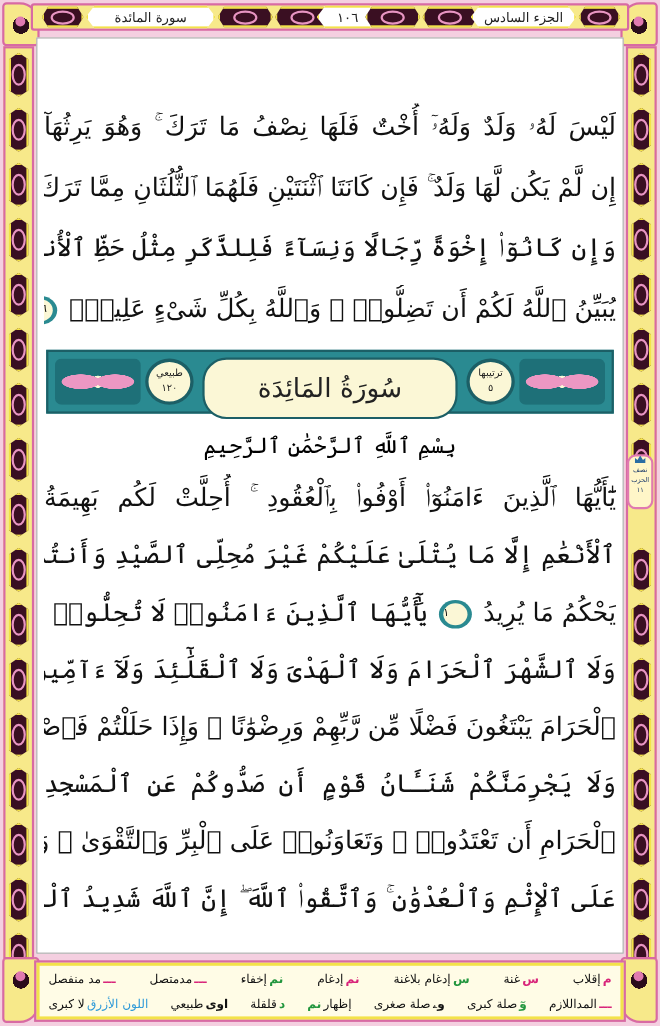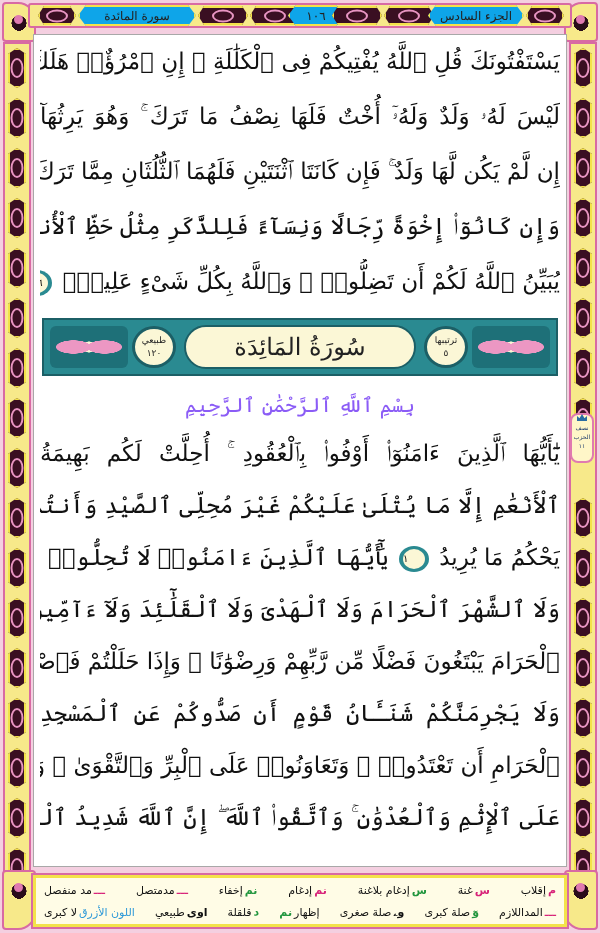--- a/index.html
+++ b/index.html
@@ -19,21 +19,21 @@
   .tb-cell {
     position:absolute; top:1px; height:19px;
     background:#3a0f22; border:2px solid #f3e24a; box-sizing:border-box;
     clip-path: polygon(6px 0, calc(100% - 6px) 0, 100% 50%, calc(100% - 6px) 100%, 6px 100%, 0 50%);
   }
   .tb-cell::after {
     content:""; position:absolute; left:50%; top:50%; width:18px; height:9px;
     transform:translate(-50%,-50%); border:2px solid #e895c2; border-radius:50%;
   }
   .tb-label {
-    position:absolute; top:0px; height:21px; background:#0ea5e9;
+    position:absolute; top:0px; height:21px; background:#ffffff;
     border:2px solid #f3e24a; box-sizing:border-box;
     clip-path: polygon(8px 0, calc(100% - 8px) 0, 100% 50%, calc(100% - 8px) 100%, 8px 100%, 0 50%);
     font-family:"DejaVu Serif", serif; font-size:12px; color:#222;
     display:flex; align-items:center; justify-content:center; direction:rtl;
   }
 
   
   .corner {
     position:absolute; width:34px; height:40px; background:#f7e98a;
     border:2px solid #d86aa3; box-sizing:border-box;
@@ -121,31 +121,31 @@
   .sh-ornament.r { right:6px; }
   .sh-medal {
     position:absolute; top:6px; width:44px; height:42px; border-radius:50%;
     background:#fbf7d6; border:3px solid #1c5f66; box-sizing:border-box;
     font-family:"DejaVu Serif", serif; font-size:9px; color:#222;
     text-align:center; direction:rtl; line-height:13px; padding-top:5px;
   }
   .sh-medal.l { left:88px; }
   .sh-medal.r { right:88px; }
   .sh-title {
-    position:absolute; left:140px; right:140px; top:5px; height:44px;
+    position:absolute; left:140px; right:140px; top:5px; height:56px;
     background:#fbf7d6; border:2px solid #1c5f66; box-sizing:border-box;
     border-radius:22px;
     font-family:"DejaVu Serif", serif; font-size:24px; color:#222;
     display:flex; align-items:center; justify-content:center; direction:rtl;
   }
 
   .basmala {
     position:absolute; left:0; right:0; top:350px; height:40px;
     text-align:center; direction:rtl;
-    font-family:"DejaVu Serif", serif; font-size:20px; line-height:40px; color:#8b5cf6;
+    font-family:"DejaVu Serif", serif; font-size:20px; line-height:40px; color:#000000;
   }
 
   
   .legend {
     position:absolute; left:33px; top:875px; width:534px; height:52px;
     background:#fffce6; border:3px solid #f3e24a; outline:2px solid #d86aa3;
     box-sizing:border-box; direction:rtl;
     font-family:"DejaVu Sans", sans-serif; font-size:11px; color:#111;
   }
   .legend-row {
@@ -218,21 +218,20 @@
   </div>
 
   <div class="hizb-marker">
     <div class="crown"></div>
     <div>نصف الحزب</div>
     <div>١١</div>
   </div>
 
   <div class="panel">
 
-    <div class="line" style="top:4px">يَسْتَفْتُونَكَ قُلِ ٱللَّهُ يُفْتِيكُمْ فِى ٱلْكَلَٰلَةِ ۚ إِنِ ٱمْرُؤٌا۟ هَلَكَ</div>
     <div class="line" style="top:59px">لَيْسَ لَهُۥ وَلَدٌ وَلَهُۥٓ أُخْتٌ فَلَهَا نِصْفُ مَا تَرَكَ ۚ وَهُوَ يَرِثُهَآ</div>
     <div class="line" style="top:114px">إِن لَّمْ يَكُن لَّهَا وَلَدٌ ۚ فَإِن كَانَتَا ٱثْنَتَيْنِ فَلَهُمَا ٱلثُّلُثَانِ مِمَّا تَرَكَ ۚ</div>
     <div class="line" style="top:169px">وَإِن كَانُوٓا۟ إِخْوَةً رِّجَالًا وَنِسَآءً فَلِلذَّكَرِ مِثْلُ حَظِّ ٱلْأُنثَيَيْنِ ۗ</div>
     <div class="line" style="top:224px;text-align-last:justify;">
       <span>يُبَيِّنُ ٱللَّهُ لَكُمْ أَن تَضِلُّوا۟ ۗ وَٱللَّهُ بِكُلِّ شَىْءٍ عَلِيمٌۢ</span>
       <span class="ayah-num"><span>١٧٦</span></span>
     </div>
 
     <div class="surah-header">
       <div class="sh-ornament l"></div>

